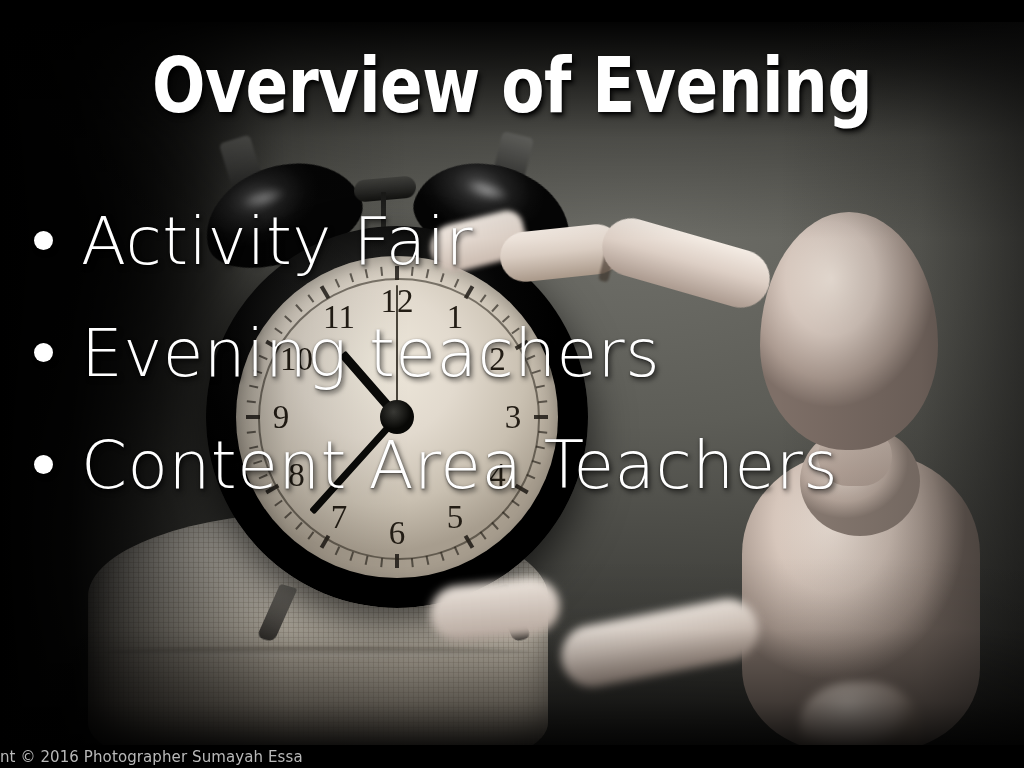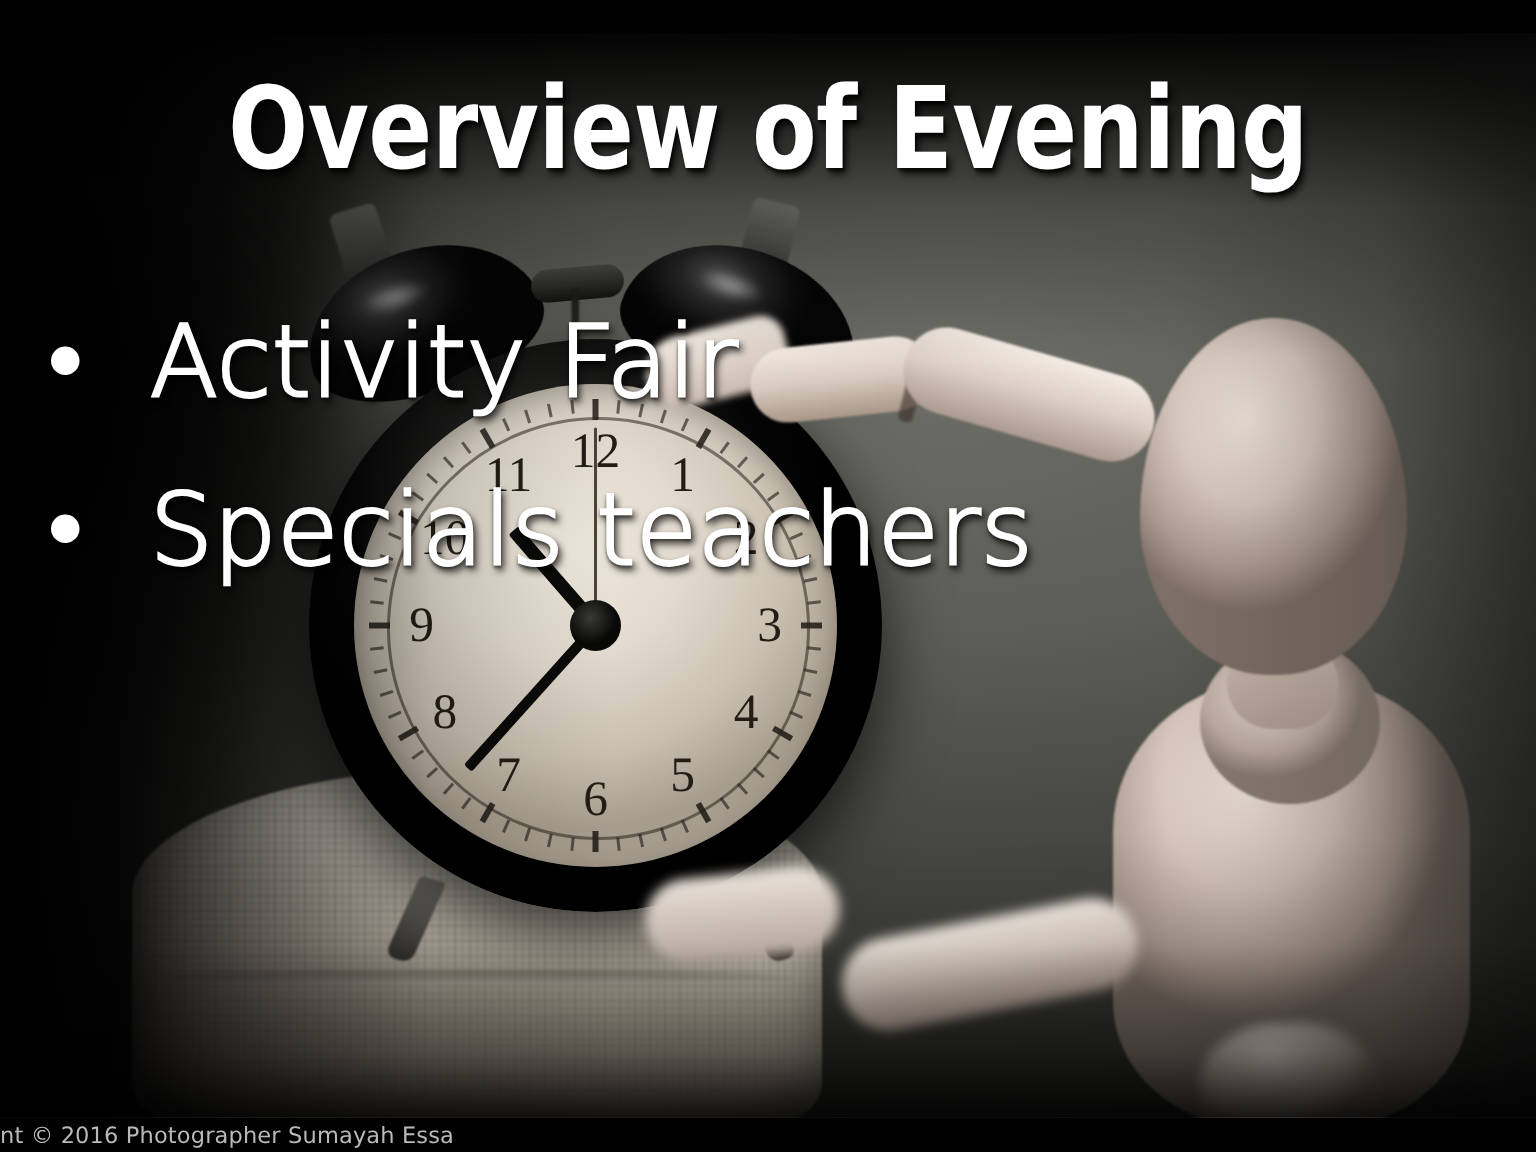--- a/index.html
+++ b/index.html
@@ -371,29 +371,28 @@
     border-radius: 50%;
     background: #ffffff;
     margin-right: 28px;
     position: relative;
     top: -14px;
     box-shadow: 2px 3px 4px rgba(0,0,0,0.7);
   }
   .bullet-text {
     color: #ffffff;
     font-family: "DejaVu Sans Light", "Liberation Sans", sans-serif;
-    font-weight: 700;
+    font-weight: 400;
     font-size: 66px;
     line-height: 72px;
     letter-spacing: 0.5px;
     white-space: nowrap;
     text-shadow:
       2px 3px 5px rgba(0,0,0,0.72),
       0 1px 2px rgba(0,0,0,0.5);
-    margin-left: 19px;
   }
 
   
   .bar-top {
     position: absolute;
     left: 0; top: 0;
     width: 1024px; height: 22px;
     background: #000;
   }
   .bar-bottom {
@@ -555,21 +554,25 @@
 
   <div class="title">Overview of Evening</div>
 
   <ul class="bullets">
     <li class="bullet-row">
       <span class="bullet-dot"></span>
       <span class="bullet-text">Activity Fair</span>
     </li>
     <li class="bullet-row">
       <span class="bullet-dot"></span>
-      <span class="bullet-text">Specials teachers</span>
+      <span class="bullet-text">Evening teachers</span>
+    </li>
+    <li class="bullet-row">
+      <span class="bullet-dot"></span>
+      <span class="bullet-text">Content Area Teachers</span>
     </li>
   </ul>
 
   <div class="bar-top"></div>
   <div class="bar-bottom"></div>
   <div class="credit">nt © 2016 Photographer Sumayah Essa</div>
 
 </div>
 
 </body></html>

